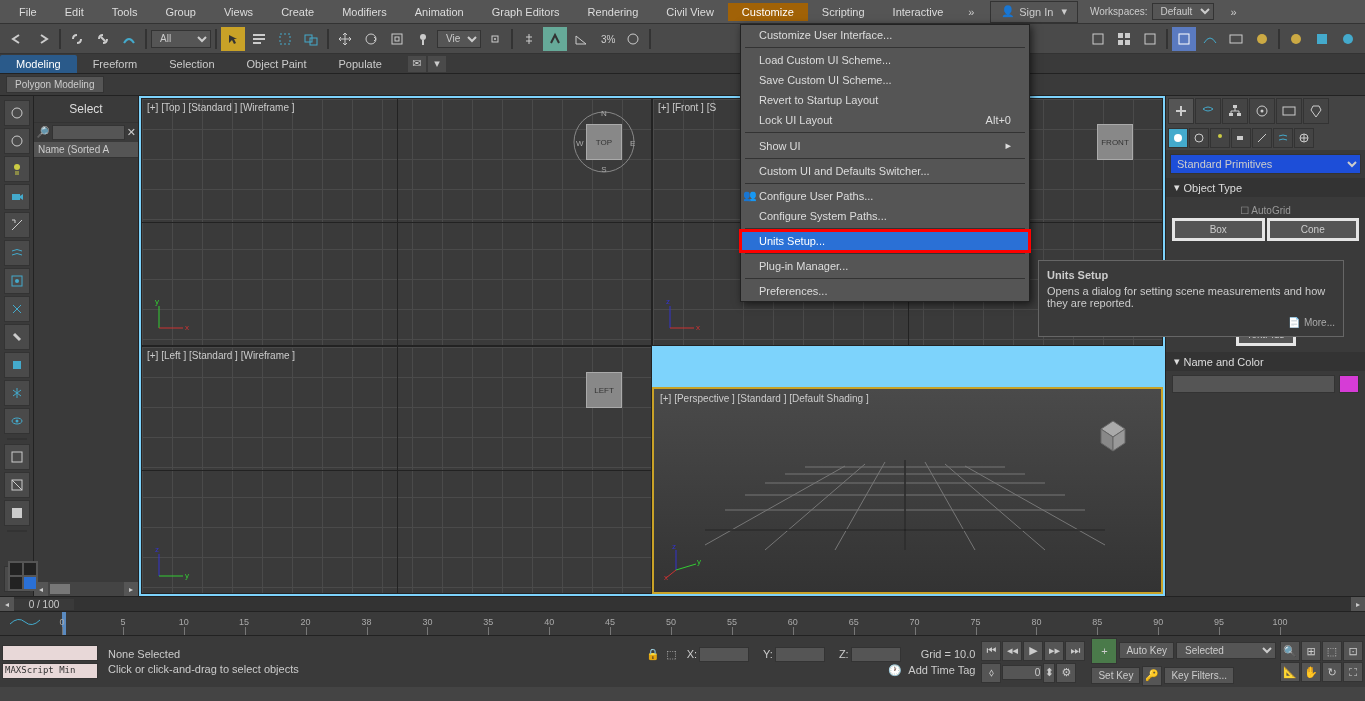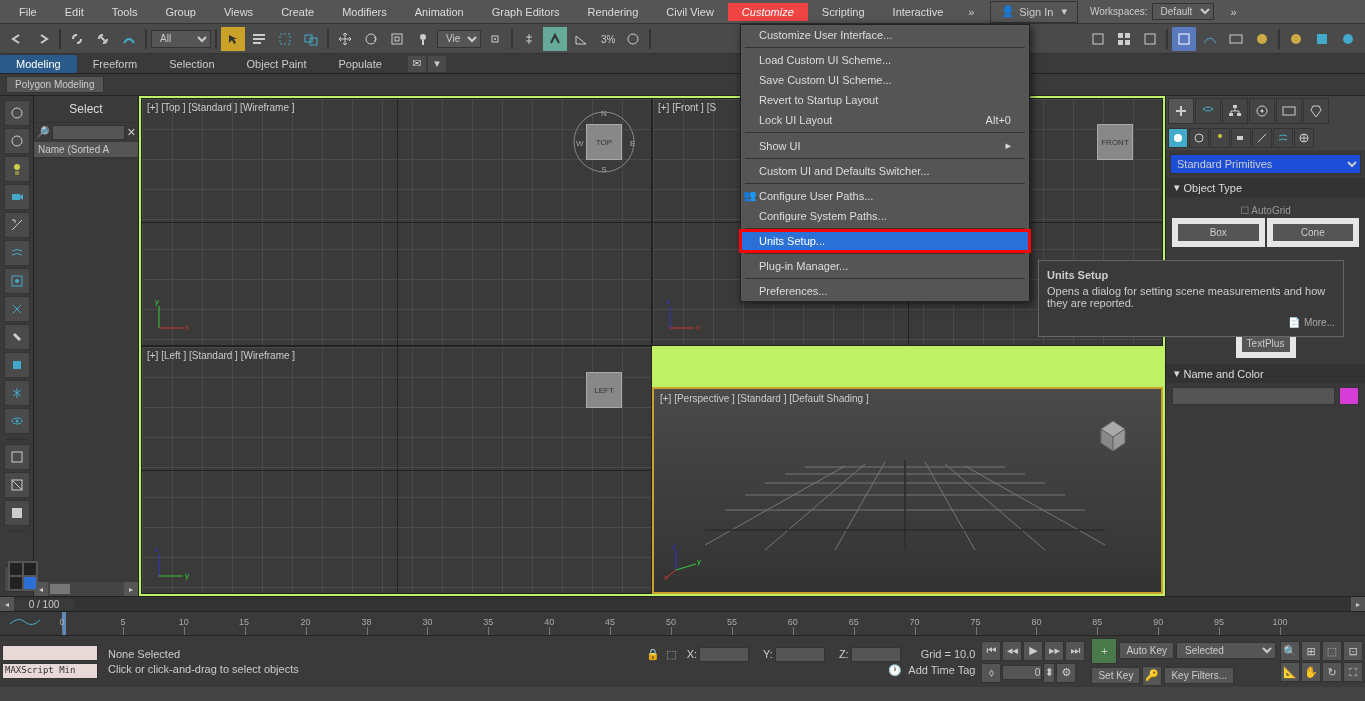--- a/index.html
+++ b/index.html
@@ -1,19 +1,19 @@
 <!DOCTYPE html>
 <html><head>
 <meta charset="utf-8">
 <style>
 * { box-sizing: border-box; margin: 0; padding: 0; font-family: Arial, sans-serif; }
 body { background: #444; color: #ccc; font-size: 11px; width: 1365px; height: 701px; overflow: hidden; position: relative; }
 .menubar { background: #555; height: 24px; display: flex; align-items: center; padding: 0 5px; border-bottom: 1px solid #333; }
 .menubar-item { padding: 3px 14px; cursor: pointer; color: #ddd; }
-.menubar-item.active { background: #ef4444; color: #fff; font-style: italic; }
+.menubar-item.active { background: #a16207; color: #fff; }
 .menubar-more { margin-left: 5px; padding: 0 6px; }
 .signin { display: flex; align-items: center; padding: 0 10px; background: #555; border: 1px solid #333; height: 22px; margin-left: 10px; cursor: pointer; }
 .signin-caret { margin-left: 8px; }
 .workspaces { display: flex; align-items: center; padding: 0 6px; margin-left: 6px; font-size: 10px; color: #ccc; }
 .workspaces select { background: #555; border: 1px solid #333; color: #ccc; padding: 1px 4px; font-size: 10px; margin-left: 4px; }
 
 .toolbar { background: #4a4a4a; height: 30px; display: flex; align-items: center; padding: 0 5px; border-bottom: 1px solid #333; gap: 2px; }
 .tb-btn { width: 24px; height: 24px; display: flex; align-items: center; justify-content: center; background: #4a4a4a; border: 1px solid transparent; cursor: pointer; }
 .tb-sep { width: 2px; height: 20px; background: #333; margin: 0 2px; }
 .tb-select { background: #555; border: 1px solid #333; color: #ccc; font-size: 10px; padding: 1px 4px; height: 18px; }
@@ -27,42 +27,42 @@
 .main { display: flex; height: 500px; }
 .left-toolbar { width: 34px; background: #3a3a3a; display: flex; flex-direction: column; align-items: center; padding: 4px 0; gap: 2px; border-right: 1px solid #222; }
 .lt-btn { width: 26px; height: 26px; display: flex; align-items: center; justify-content: center; border: 1px solid #333; cursor: pointer; background: #4a4a4a; }
 .lt-sep { height: 2px; width: 20px; background: #333; margin: 2px 0; }
 .explorer { width: 105px; background: #3a3a3a; border-right: 1px solid #222; display: flex; flex-direction: column; }
 .explorer-title { text-align: center; padding: 6px; font-size: 12px; color: #ddd; border-bottom: 1px solid #333; }
 .explorer-search { display: flex; padding: 2px; gap: 2px; align-items:center; }
 .explorer-search input { flex: 1; background: #555; border: 1px solid #333; color: #ccc; font-size: 10px; padding: 1px 2px; width: 60px; }
 .explorer-header { background: #555; padding: 2px 4px; font-size: 10px; border-bottom: 1px solid #333; }
 
-.viewports { flex: 1; display: grid; grid-template-columns: 1fr 1fr; grid-template-rows: 1fr 1fr; gap: 0; background: #bef264; padding: 2px; }
+.viewports { flex: 1; display: grid; grid-template-columns: 1fr 1fr; grid-template-rows: 1fr 1fr; gap: 0; background: #7dd3fc; padding: 2px; }
 .viewport { background: #3a3a3a; position: relative; overflow: hidden; }
 .viewport.active { border: 2px solid #c9a227; margin-top: 41px; }
 .viewport-label { position: absolute; top: 4px; left: 6px; font-size: 10px; color: #ccc; z-index: 2; }
 .grid-bg { position: absolute; inset: 0; background-image: linear-gradient(#4a4a4a 1px, transparent 1px), linear-gradient(90deg, #4a4a4a 1px, transparent 1px); background-size: 30px 30px; border: 1px solid #222; }
 .grid-axis { position: absolute; background: #222; }
 .axis-indicator { position: absolute; bottom: 10px; left: 10px; width: 40px; height: 40px; }
 .viewcube { position: absolute; top: 8px; right: 12px; width: 72px; height: 72px; display: flex; align-items: center; justify-content: center; }
 .cube-face { width: 36px; height: 36px; background: #888; border: 1px solid #aaa; display: flex; align-items: center; justify-content: center; font-size: 8px; color: #333; text-align: center; }
 
 .command-panel { width: 200px; background: #3a3a3a; border-left: 1px solid #222; display: flex; flex-direction: column; }
 .cp-tabs { display: flex; background: #444; padding: 2px; gap: 1px; }
 .cp-tab { width: 26px; height: 26px; display: flex; align-items: center; justify-content: center; border: 1px solid #333; cursor: pointer; }
 .cp-tab.active { background: #555; }
 .cp-subtabs { display: flex; background: #444; padding: 2px; gap: 1px; flex-wrap: wrap; }
 .cp-subtab { width: 20px; height: 20px; display: flex; align-items: center; justify-content: center; border: 1px solid #333; cursor: pointer; }
 .cp-dropdown { padding: 4px; }
 .cp-dropdown select { width: 100%; background: #1d4ed8; border: 1px solid #333; color: #ccc; font-size: 11px; padding: 2px; }
 .rollout-header { background: #333; padding: 3px 8px; font-size: 11px; color: #ddd; cursor: pointer; display: flex; align-items: center; }
 .rollout-body { padding: 6px; }
 .rollout-grid { display: grid; grid-template-columns: 1fr 1fr; gap: 2px; }
-.obj-btn { background: #555; border: 6px solid #e5e5e5; color: #ccc; padding: 3px 4px; font-size: 10px; cursor: pointer; text-align: center; }
+.obj-btn { background: #555; border: 3px solid #e5e5e5; color: #ccc; padding: 3px 4px; font-size: 10px; cursor: pointer; text-align: center; }
 .autogrid { text-align: center; padding: 2px; font-size: 10px; color: #999; }
 .name-color { display: flex; gap: 4px; padding: 4px 6px; }
 .name-color input { flex: 1; background: #555; border: 1px solid #333; color: #ccc; font-size: 10px; padding: 2px; }
 .color-swatch { width: 20px; height: 18px; background: #d63cd6; border: 1px solid #333; cursor: pointer; }
 
 .dropdown-menu { position: absolute; top: 24px; left: 740px; width: 290px; background: #555; border: 1px solid #222; box-shadow: 2px 2px 8px rgba(0,0,0,.6); z-index: 100; }
 .menu-item { padding: 4px 18px; font-size: 11px; color: #ddd; cursor: pointer; display: flex; justify-content: space-between; align-items: center; position: relative; }
 .menu-item.highlighted { background: #2a70d6; color: #fff; }
 .menu-item.highlighted-box { outline: 3px solid red; outline-offset: -1px; }
 .menu-sep { height: 1px; background: #333; margin: 2px 4px; }

